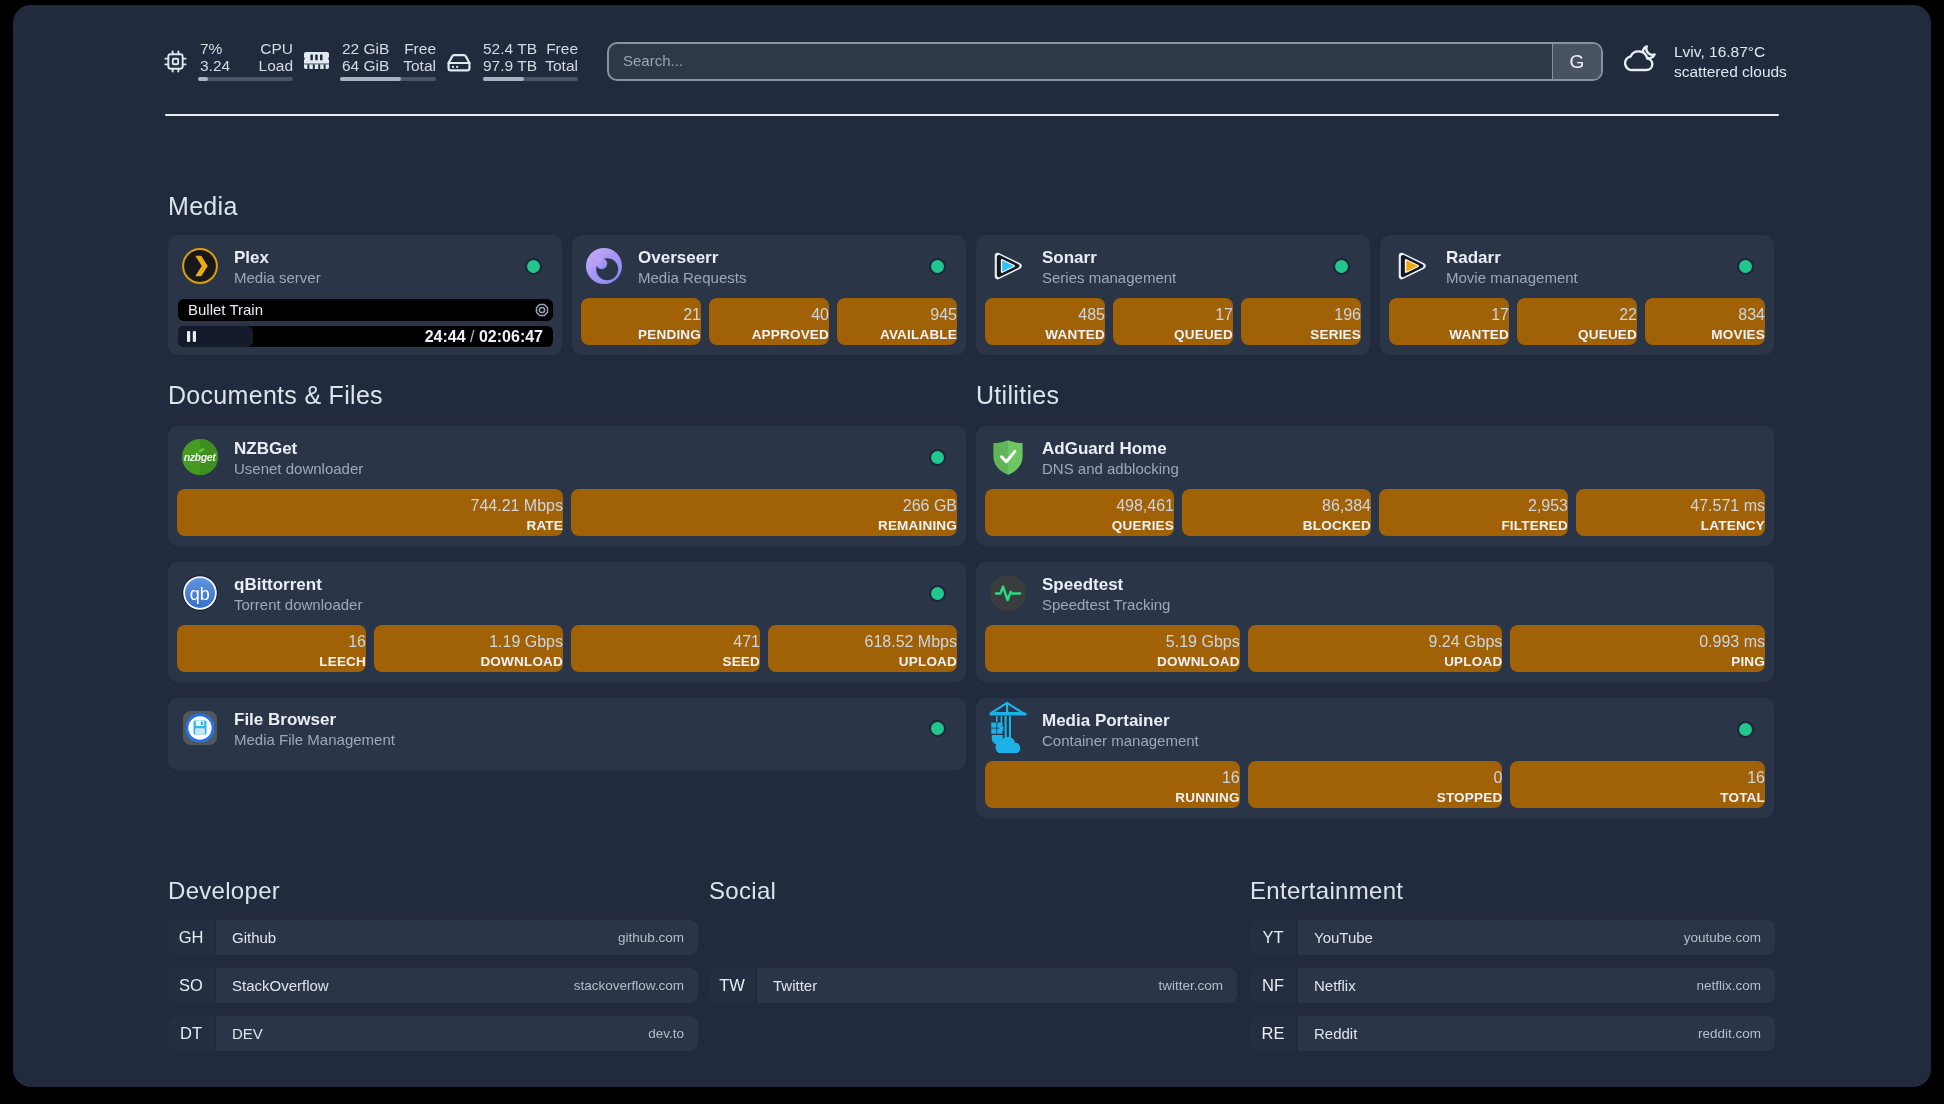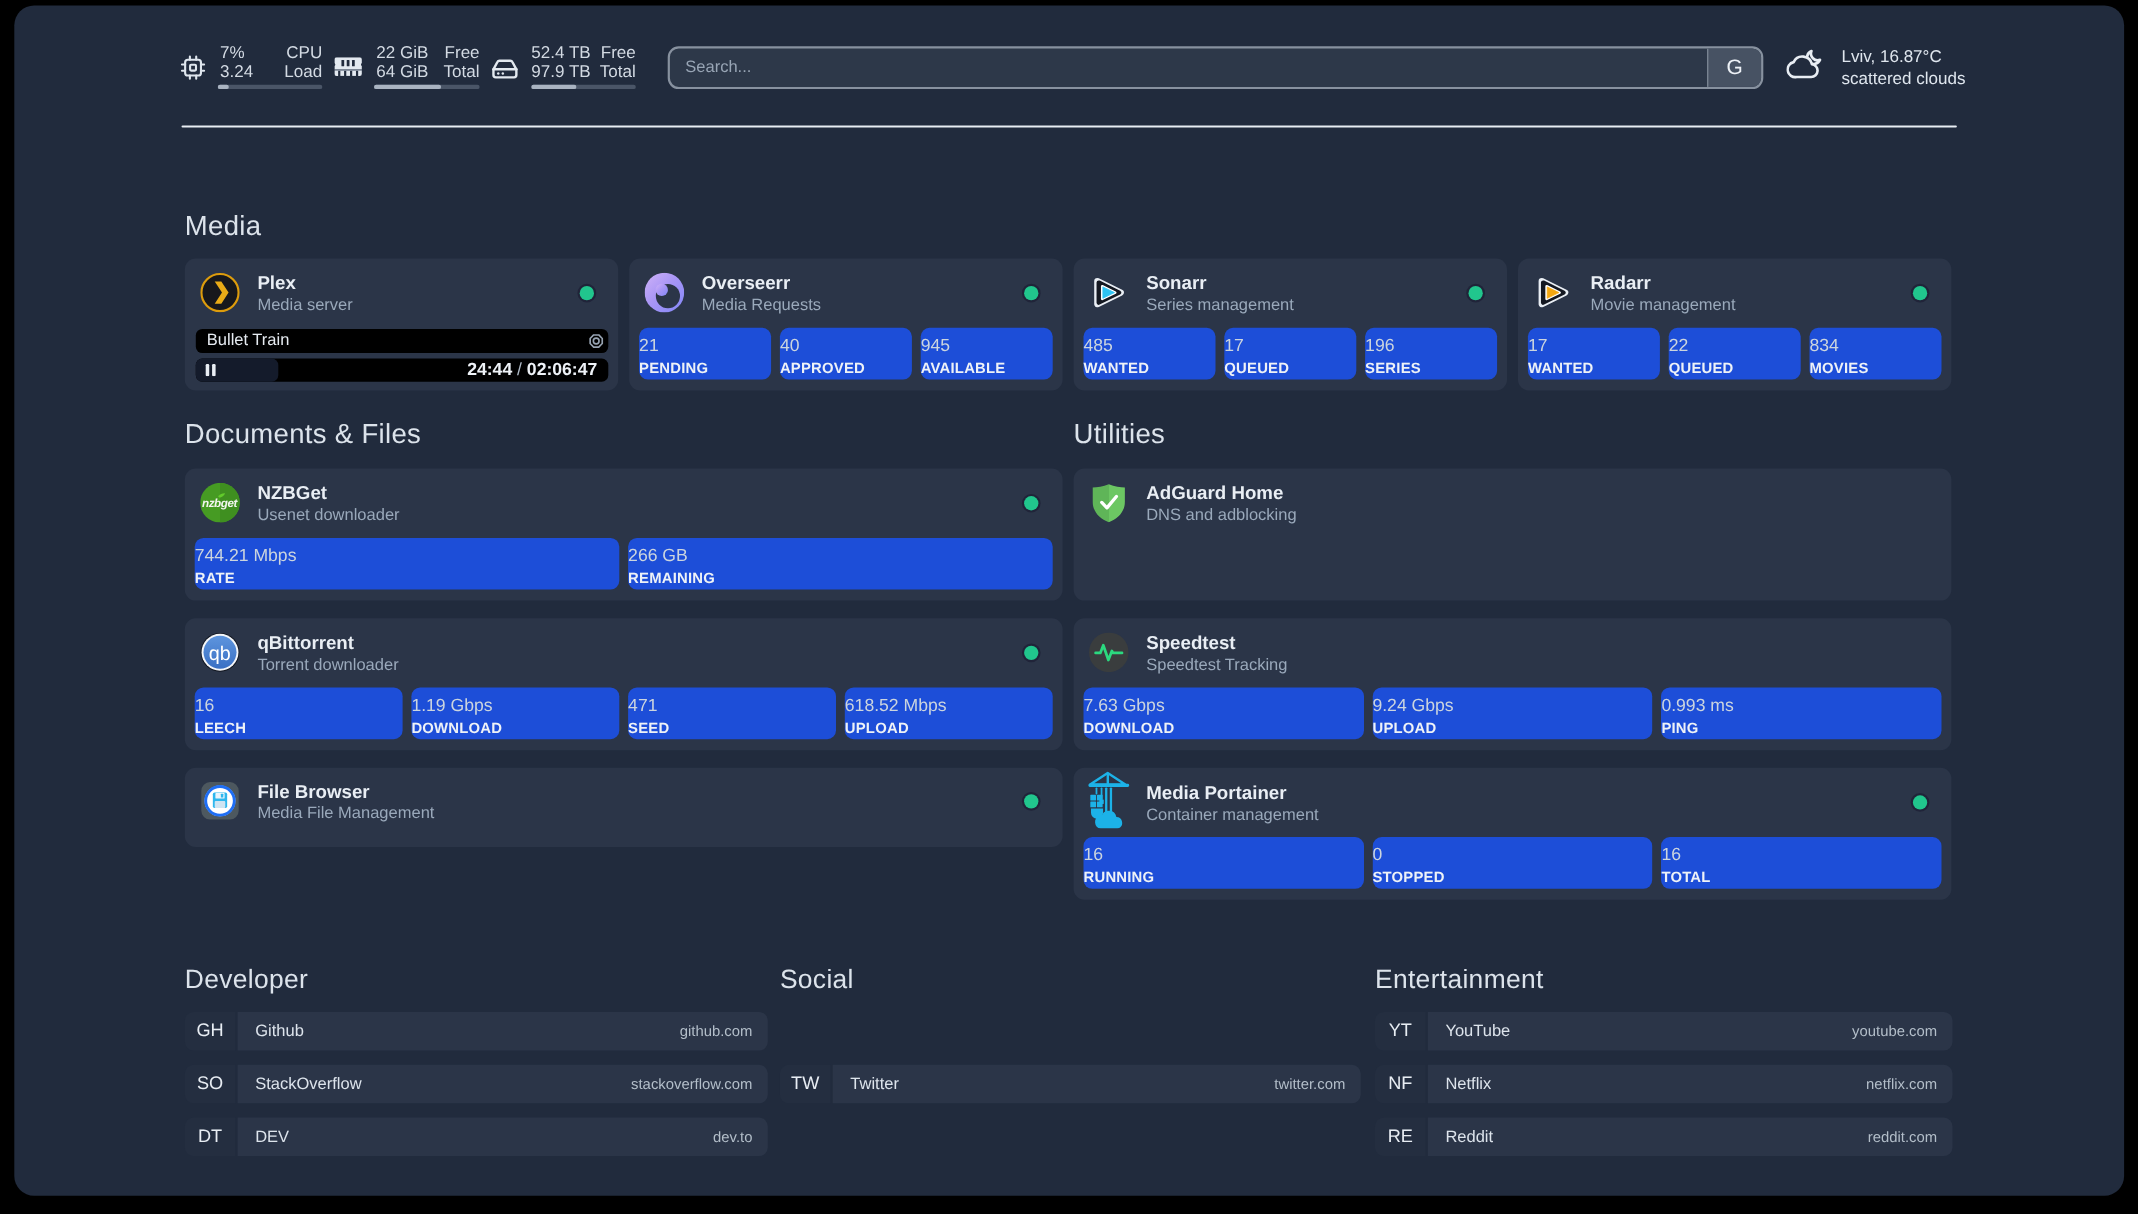--- a/index.html
+++ b/index.html
@@ -7,21 +7,21 @@
 .panel{position:absolute;left:13px;top:5px;width:1918px;height:1082px;border-radius:18px;background:#212b3d;overflow:hidden}
 .pg{position:absolute;left:-13px;top:-5px;width:1944px;height:1104px}
 .abs{position:absolute}
 .sec{position:absolute;font-size:25px;font-weight:500;color:#dce3eb;letter-spacing:.3px;line-height:28px}
 .card{position:absolute;background:#2b3548;border-radius:10px}
 .ic36{position:absolute;left:14px;top:13px;width:36px;height:36px}
 .ct{position:absolute;left:66px;top:13px;font-size:17px;font-weight:700;color:#e9eef4;line-height:20px}
 .cs{position:absolute;left:66px;top:34px;font-size:15px;color:#9aa9bb;line-height:18px}
 .dot{position:absolute;width:13px;height:13px;border-radius:50%;background:#21c68d;right:22px;top:25px;box-shadow:0 0 0 2px rgba(20,16,40,.45)}
 .stats{position:absolute;left:9px;right:9px;top:63px;height:47px;display:flex;gap:8px}
-.stat{flex:1;background:#1d4ed8;border-radius:8px;text-align:left;padding-top:6px}
+.stat{flex:1;background:#a16207;border-radius:8px;text-align:right;padding-top:6px}
 .sv{font-size:16px;color:#ccd5de;line-height:21px}
 .sl{font-size:13.5px;font-weight:700;color:#eef2f7;line-height:19px;letter-spacing:.2px}
 .tl{position:absolute;display:flex;justify-content:space-between;font-size:15.5px;color:#d3dae3;line-height:17px}
 .tbar{position:absolute;height:3.5px;border-radius:2px;background:#4a5567}
 .tfill{height:100%;border-radius:2px;background:#a9b3c1}
 .bmrow{position:absolute;height:35px}
 .bmab{position:absolute;left:0;top:0;bottom:0;width:46px;background:#242e40;border-radius:8px 0 0 8px;text-align:center;font-size:16.5px;color:#e8edf3;line-height:35px}
 .bmpill{position:absolute;left:48px;right:0;top:0;bottom:0;background:#2b3548;border-radius:0 8px 8px 0;font-size:15px;color:#dde4ec;line-height:35px}
 .bmname{position:absolute;left:16px}
 .bmdom{position:absolute;right:14px;font-size:13.5px;color:#b3bec9}
@@ -307,32 +307,50 @@
               <stop offset=".5" stop-color="#5fb558"></stop>
               <stop offset=".5" stop-color="#6cc763"></stop>
               <stop offset="1" stop-color="#6cc763"></stop>
             </linearGradient>
           </defs>
           <path d="M18 1.2c5.2 2 10.6 2.9 14.6 2.9v13.2c0 8.6-6 15.2-14.6 18.5C9.4 32.5 3.4 25.9 3.4 17.3V4.1c4 0 9.4-.9 14.6-2.9z" fill="url(#ag)"></path>
           <path d="M11.6 17.8l4.7 4.9 8.6-10.3" stroke="#fff" stroke-width="3" fill="none" stroke-linecap="round" stroke-linejoin="round"></path>
         </svg>
   <div class="ct">AdGuard Home</div>
         <div class="cs">DNS and adblocking</div>
+  <div class="stats">
+          <div class="stat">
+            <div class="sv">498,461</div>
+            <div class="sl">QUERIES</div>
+          </div>
+          <div class="stat">
+            <div class="sv">86,384</div>
+            <div class="sl">BLOCKED</div>
+          </div>
+          <div class="stat">
+            <div class="sv">2,953</div>
+            <div class="sl">FILTERED</div>
+          </div>
+          <div class="stat">
+            <div class="sv">47.571 ms</div>
+            <div class="sl">LATENCY</div>
+          </div>
+        </div>
 </div>
 
 <div class="card" style="left:976px;top:562px;width:798px;height:120px">
   <svg class="ic36" viewBox="0 0 36 36">
           <circle cx="18" cy="18" r="18" fill="#3a3d3e"></circle>
           <path d="M6 18.6h4.3l2.7-7 4.6 13.4 3.2-8.2 1 1.8h8.2" stroke="#2bd97f" stroke-width="2.5" fill="none" stroke-linejoin="round" stroke-linecap="round"></path>
         </svg>
   <div class="ct">Speedtest</div>
         <div class="cs">Speedtest Tracking</div>
   <div class="stats">
           <div class="stat">
-            <div class="sv">7.63 Gbps</div>
+            <div class="sv">5.19 Gbps</div>
             <div class="sl">DOWNLOAD</div>
           </div>
           <div class="stat">
             <div class="sv">9.24 Gbps</div>
             <div class="sl">UPLOAD</div>
           </div>
           <div class="stat">
             <div class="sv">0.993 ms</div>
             <div class="sl">PING</div>
           </div>

